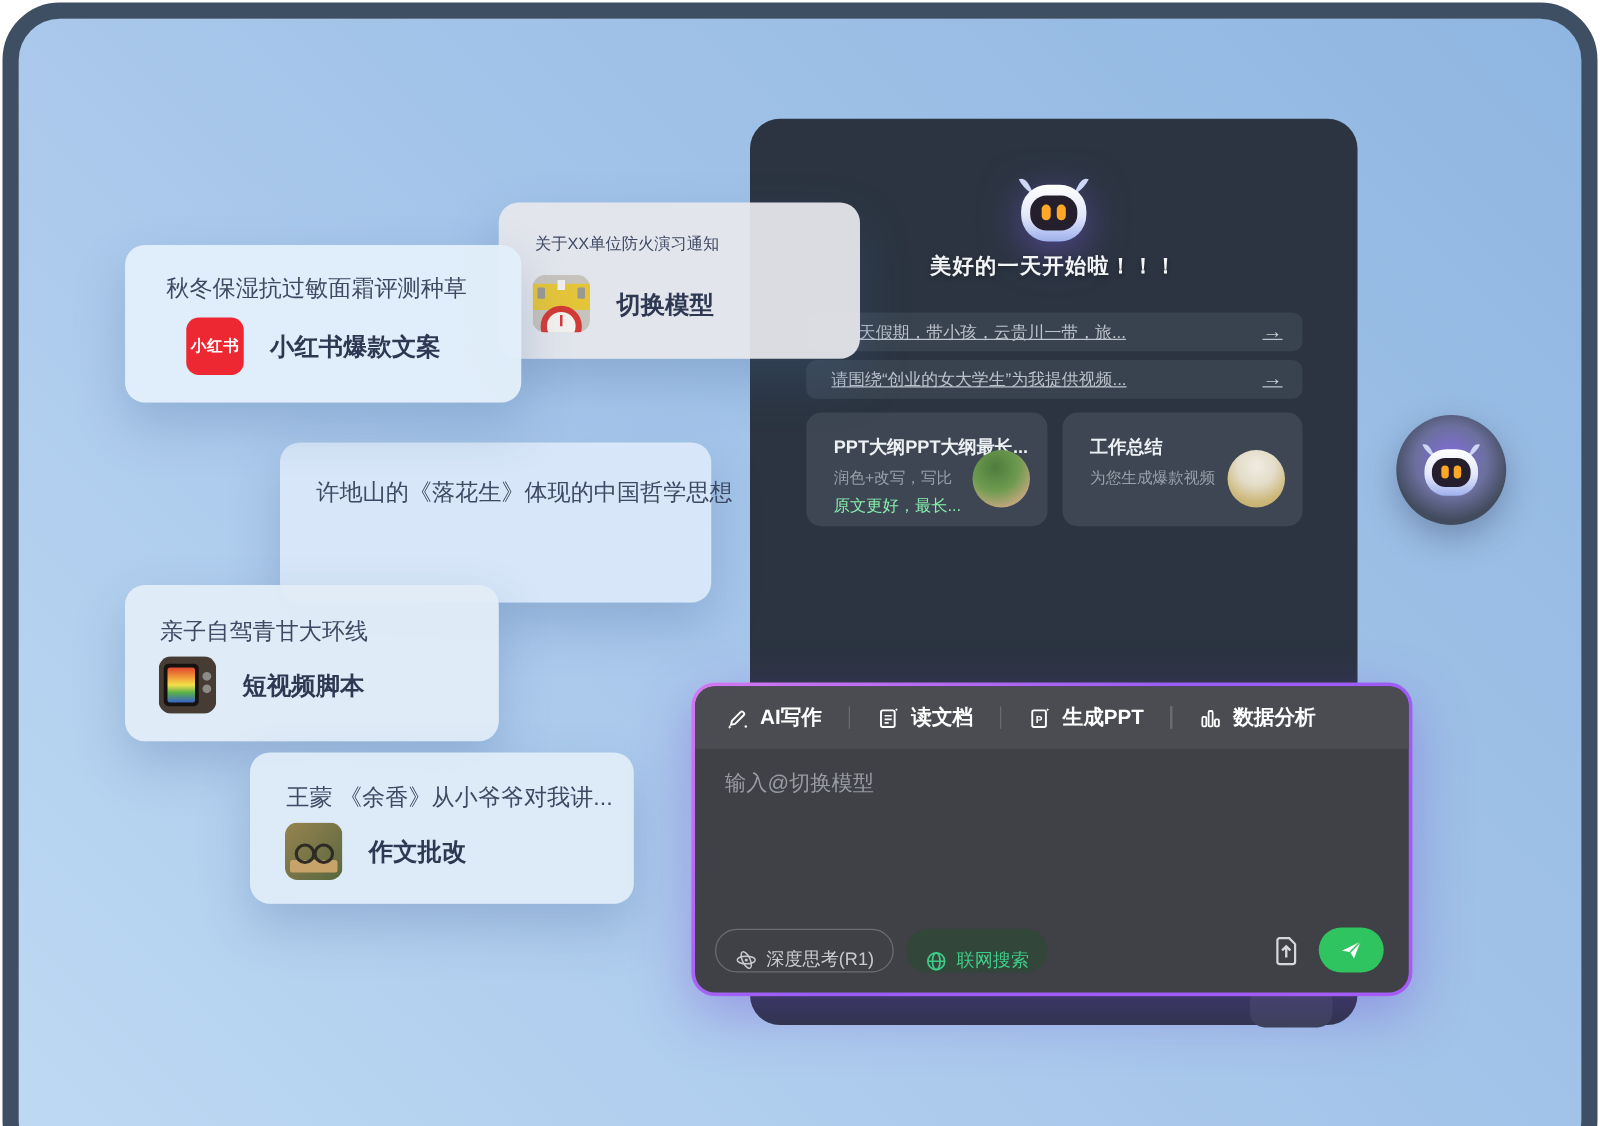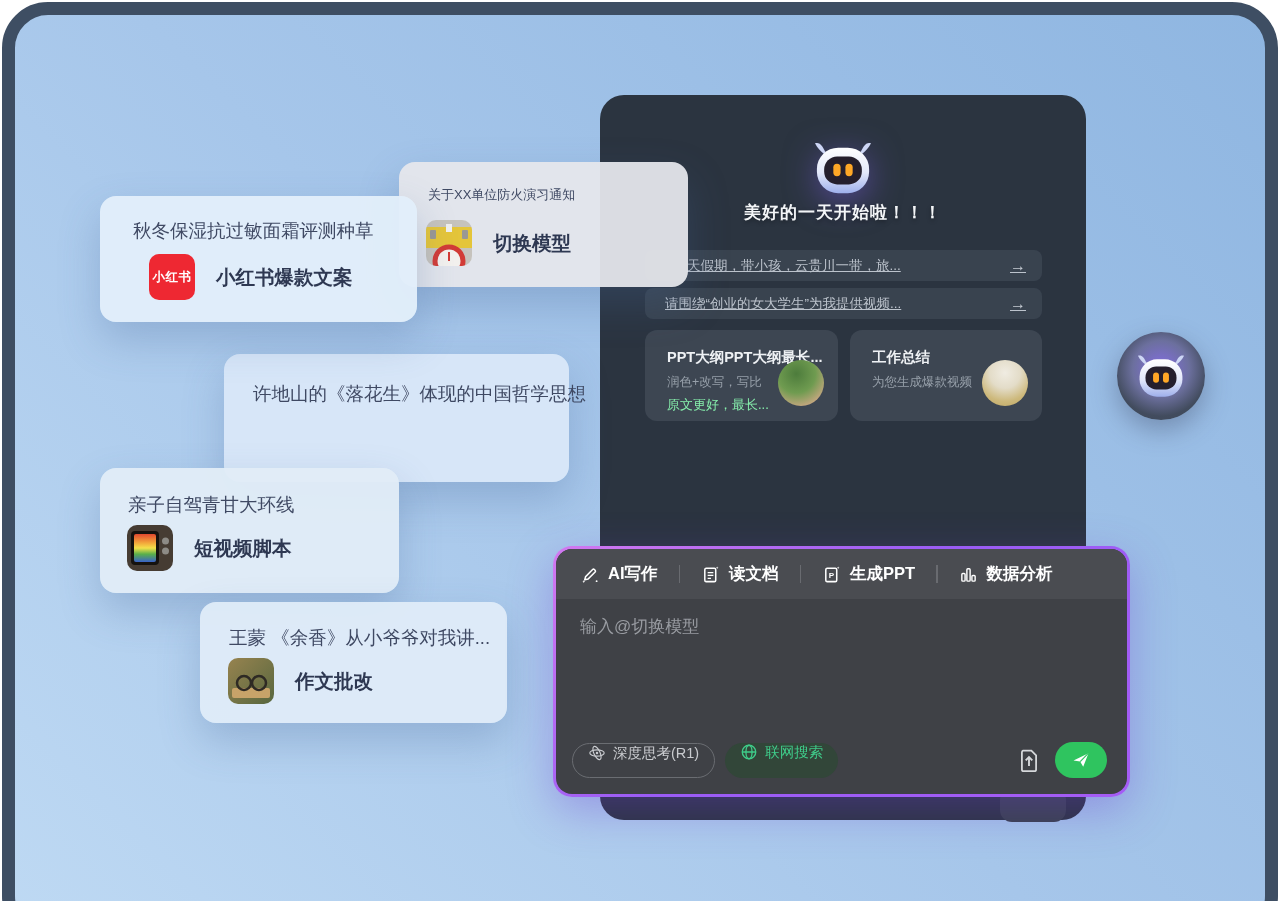--- a/index.html
+++ b/index.html
@@ -70,21 +70,21 @@
   .composer-in { position:relative; width:100%; height:100%; border-radius:16px; background:#3f4146; overflow:hidden; }
   .tabs { position:absolute; left:0; top:0; right:0; height:50px; background:#4a4c51;
           display:flex; align-items:center; padding-left:24px; }
   .tab { display:flex; align-items:center; gap:9px; color:#fff; font-size:16.5px; font-weight:bold; cursor:pointer;text-align:right; }
   .tdiv { width:1.5px; height:18px; background:#696b70; margin:0 21px; }
   .input-area { position:absolute; left:0; top:50px; right:0; bottom:56px; }
   .input-area textarea { width:100%; height:100%; background:transparent; border:none; outline:none; resize:none;
           padding:16px 24px; color:#cfd2d6; font-size:17px; font-family:"Liberation Sans",sans-serif; }
   .input-area textarea::placeholder { color:#989ba1; }
   .brow { position:absolute; left:16px; right:20px; bottom:16px; height:36px; display:flex; align-items:center; gap:10px; }
-  .pill { height:35px; border-radius:18px; display:flex; align-items:flex-start; gap:7px; padding:0 15px;
+  .pill { height:35px; border-radius:18px; display:flex; align-items:flex-end; gap:7px; padding:0 15px;
           font-size:14.5px; cursor:pointer; }
   .deep { border:1.5px solid #6a6d72; color:#c9cbcf; }
   .web  { background:#324639; color:#3fcc8a; }
   .spacer { flex:1; }
   .upbtn { width:32px; height:34px; display:flex; align-items:center; justify-content:center; cursor:pointer; }
   .sendbtn { width:52px; height:36px; border-radius:18px; background:#2fc45f; display:flex;
              align-items:center; justify-content:center; cursor:pointer; }
 
   .hidden-tab { position:absolute; left:1000px; top:788px; width:66px; height:34px; background:#39424d;
                 border-radius:12px; z-index:2; }

